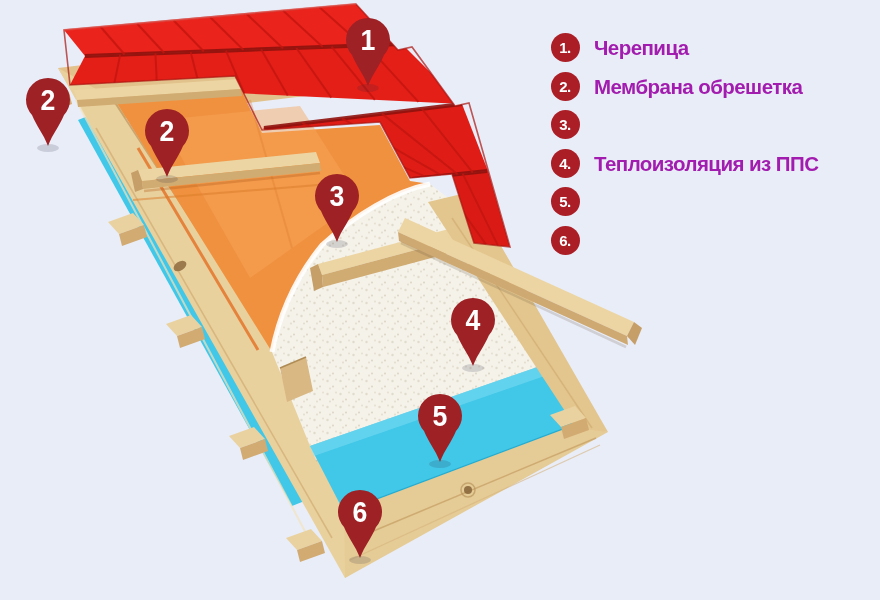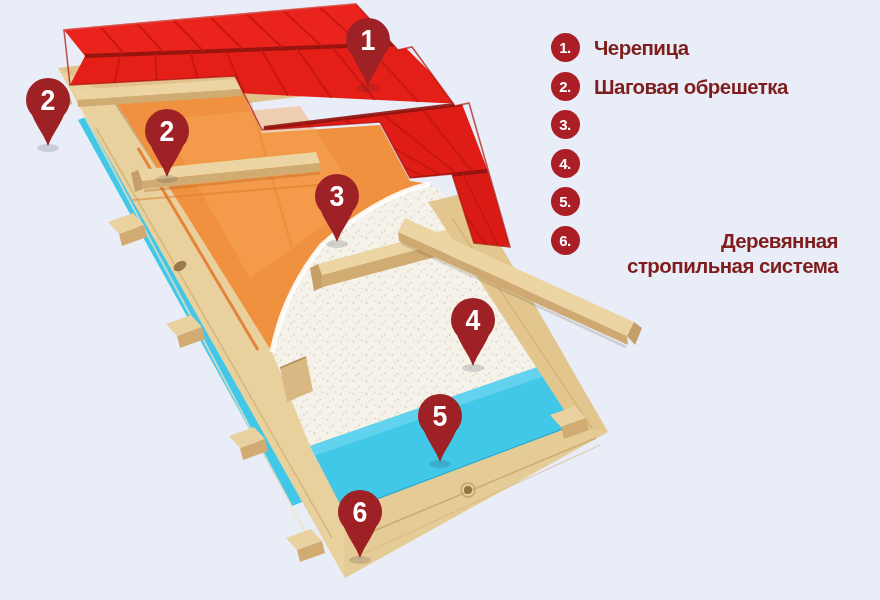--- a/index.html
+++ b/index.html
@@ -23,23 +23,22 @@
   .legend-badge{
     flex:0 0 auto;width:29px;height:29px;border-radius:50%;
     background:#ab1e26;color:#ffffff;
     display:flex;align-items:center;justify-content:center;
     font-weight:bold;font-size:15px;letter-spacing:-0.5px;
     padding-right:1px;box-sizing:border-box;
   }
   .legend-label{
     margin-left:14px;max-width:244px;
     font-weight:bold;font-size:20.5px;line-height:1.22;
-    color:#7f1d1d;letter-spacing:-0.55px;
+    color:#a21caf;letter-spacing:-0.55px;
     padding-top:2px;
-    text-align:right;
   }
   .pin-num{
     font-family:"Liberation Sans", sans-serif;
     font-weight:bold;fill:#ffffff;
   }
 </style>
 </head>
 <body>
 
 <div class="stage">
@@ -240,30 +239,30 @@
       </g>
 </svg>
 
 <div class="legend" id="legend">
       <div class="legend-row">
         <span class="legend-badge">1.</span>
         <span class="legend-label">Черепица</span>
       </div>
       <div class="legend-row">
         <span class="legend-badge">2.</span>
-        <span class="legend-label">Шаговая обрешетка</span>
+        <span class="legend-label">Мембрана обрешетка</span>
       </div>
       <div class="legend-row">
         <span class="legend-badge">3.</span>
       </div>
       <div class="legend-row">
         <span class="legend-badge">4.</span>
+        <span class="legend-label">Теплоизоляция из ППС</span>
       </div>
       <div class="legend-row">
         <span class="legend-badge">5.</span>
       </div>
       <div class="legend-row">
         <span class="legend-badge">6.</span>
-        <span class="legend-label">Деревянная стропильная система</span>
       </div>
     </div>
 
 </div>
 
 </body></html>

